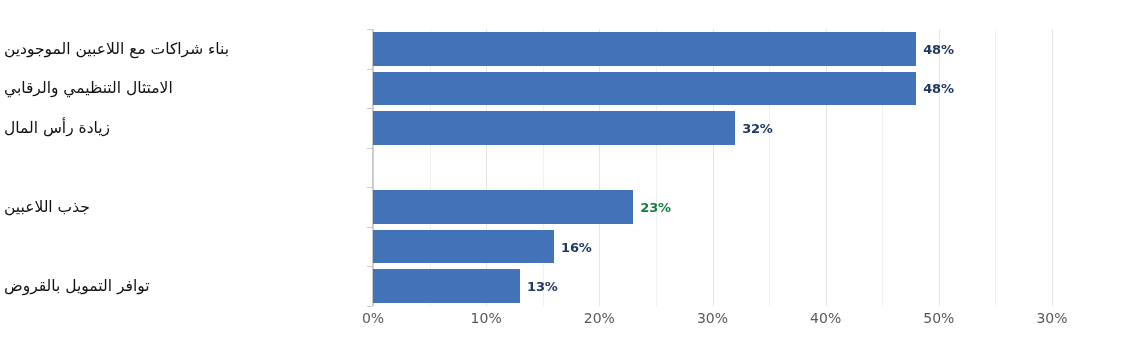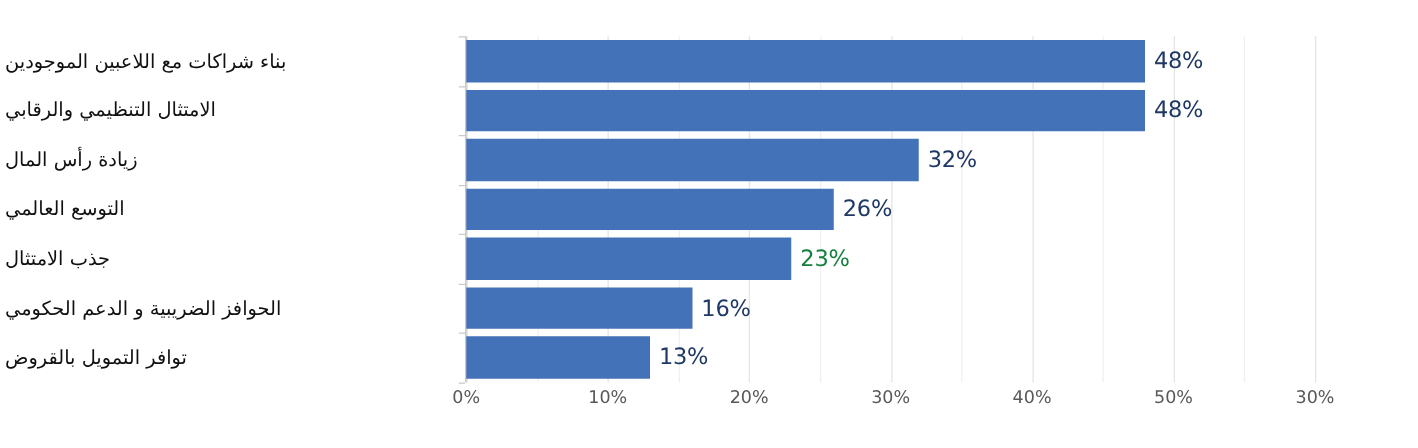--- a/index.html
+++ b/index.html
@@ -71,22 +71,22 @@
     position: absolute;
     left: 0;
     top: 3px;
     bottom: 3px;
     background: #4472b8;
   }
   .bar-value {
     position: absolute;
     top: 50%;
     transform: translateY(-50%);
-    font-size: 18px;
-    font-weight: normal;
+    font-size: 13px;
+    font-weight: bold;
     color: #1f3864;
     white-space: nowrap;
     letter-spacing: -0.2px;
   }
 
   
   .cat-labels {
     position: absolute;
     left: 0;
     top: 29px;
@@ -129,23 +129,21 @@
 </style>
 </head>
 <body>
 
 <div id="chart-root">
 
   <div class="cat-labels">
       <div class="cat-label" style="top: 0px; color: rgb(17, 17, 17);">بناء شراكات مع اللاعبين الموجودين</div>
       <div class="cat-label" style="top: 39.5714px; color: rgb(17, 17, 17);">الامتثال التنظيمي والرقابي</div>
       <div class="cat-label" style="top: 79.1429px; color: rgb(17, 17, 17); margin-left: 36px;">زيادة رأس المال</div>
-      <div class="cat-label" style="top: 118.714px; color: rgb(17, 17, 17);">التوسع العالمي</div>
-      <div class="cat-label" style="top: 158.286px; color: rgb(17, 17, 17);">جذب الامتثال</div>
-      <div class="cat-label" style="top: 197.857px; color: rgb(17, 17, 17);">الحوافز الضريبية و الدعم الحكومي</div>
+      <div class="cat-label" style="top: 158.286px; color: rgb(17, 17, 17);">جذب اللاعبين</div>
       <div class="cat-label" style="top: 237.429px; color: rgb(17, 17, 17); margin-left: 44px;">توافر التمويل بالقروض</div>
     </div>
 
   <div class="axis-line"></div>
 
   <div class="plot-area">
       <div class="gridline minor" style="left: 56.5833px;"></div>
       <div class="gridline minor" style="left: 169.75px;"></div>
       <div class="gridline minor" style="left: 282.917px;"></div>
       <div class="gridline minor" style="left: 396.083px;"></div>
@@ -163,24 +161,20 @@
         <span class="bar-value" style="left: 550.2px; color: rgb(31, 56, 100);">48%</span>
       </div>
       <div class="row" style="top: 39.5714px;">
         <div class="bar" title="الامتثال التنظيمي والرقابي 48%" style="width: 543.2px; background: rgb(68, 114, 184);"></div>
         <span class="bar-value" style="left: 550.2px; color: rgb(31, 56, 100);">48%</span>
       </div>
       <div class="row" style="top: 79.1429px; padding-left: 45px;">
         <div class="bar" title="زيادة رأس المال 32%" style="width: 362.133px; background: rgb(68, 114, 184);"></div>
         <span class="bar-value" style="left: 369.133px; color: rgb(31, 56, 100);">32%</span>
       </div>
-      <div class="row" style="top: 118.714px;">
-        <div class="bar" title="التوسع العالمي 26%" style="width: 294.233px; background: rgb(68, 114, 184);"></div>
-        <span class="bar-value" style="left: 301.233px; color: rgb(31, 56, 100);">26%</span>
-      </div>
       <div class="row" style="top: 158.286px;">
         <div class="bar" title="جذب العملاء 23%" style="width: 260.283px; background: rgb(68, 114, 184);"></div>
         <span class="bar-value" style="left: 267.283px; color: #15803d;">23%</span>
       </div>
       <div class="row" style="top: 197.857px;">
         <div class="bar" title="الحوافز الضريبية و الدعم الحكومي 16%" style="width: 181.067px; background: rgb(68, 114, 184);"></div>
         <span class="bar-value" style="left: 188.067px; color: rgb(31, 56, 100);">16%</span>
       </div>
       <div class="row" style="top: 237.429px; padding-left: 16px;">
         <div class="bar" title="توافر التمويل بالقروض 13%" style="width: 147.117px; background: rgb(68, 114, 184);"></div>

